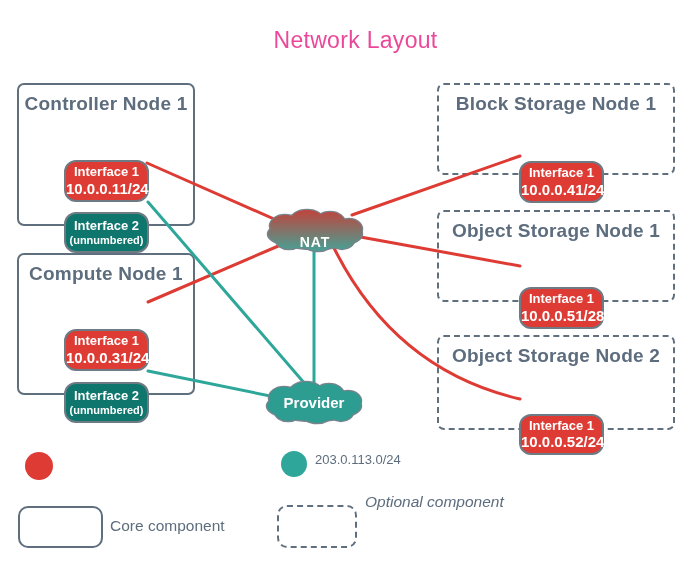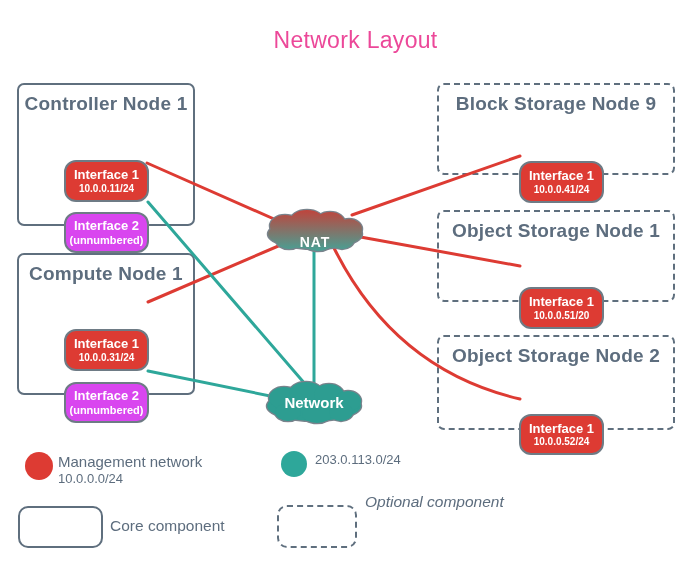--- a/index.html
+++ b/index.html
@@ -21,23 +21,23 @@
     text-align:center; margin-top:8px; font-size:19px; font-weight:bold;
     color:#5d6d7e; letter-spacing:0.2px;
   }
   .iface {
     position:absolute; z-index:3; width:85px; height:42px; border-radius:12px;
     border:2px solid #6e7b85; color:#ffffff; text-align:center;
     display:flex; flex-direction:column; justify-content:center;
     line-height:1.2; box-sizing:border-box;margin-top:36px;
   }
   .iface.management { background:#dd3b33; }
-  .iface.provider   { background:#d946ef; }
+  .iface.provider   { background:#0f766e; }
   .if-label { font-size:13px; font-weight:bold; }
-  .if-addr  { font-size:10px; font-weight:bold; }
+  .if-addr  { font-size:15px; font-weight:bold; }
   .iface.provider .if-addr { font-size:11px; }
   svg.links { position:absolute; left:0; top:0; z-index:2; pointer-events:none; }
   .cloud-label {
     position:absolute; z-index:4; color:#ffffff; font-weight:bold;
     text-align:center; width:100px;
   }
   .cloud-label.nat      { left:265px; top:234px; font-size:14px; letter-spacing:1px; }
   .cloud-label.internet { left:264px; top:394px; font-size:15px; }
   .legend-dot { position:absolute; z-index:1; border-radius:50%; }
   .legend-dot.management { left:25px; top:452px; width:28px; height:28px; background:#dd3b33; }
@@ -61,21 +61,21 @@
 
   <div class="node core" style="left:17px; top:83px; width:174px; height:139px;">
     <div class="node-title">Controller Node 1</div>
   </div>
 
   <div class="node core" style="left:17px; top:253px; width:174px; height:138px;">
     <div class="node-title">Compute Node 1</div>
   </div>
 
   <div class="node optional" style="left:437px; top:83px; width:234px; height:88px;">
-    <div class="node-title">Block Storage Node 9</div>
+    <div class="node-title">Block Storage Node 1</div>
   </div>
 
   <div class="node optional" style="left:437px; top:210px; width:234px; height:88px;">
     <div class="node-title">Object Storage Node 1</div>
   </div>
 
   <div class="node optional" style="left:437px; top:335px; width:234px; height:91px;">
     <div class="node-title">Object Storage Node 2</div>
   </div>
 
@@ -116,21 +116,21 @@
       <use href="#cloudShape" fill="url(#natGrad)"></use>
     </g>
 
     <g transform="translate(314,403)">
       <use href="#cloudShape" fill="#2d9d91" stroke="#79838c" stroke-width="2.5"></use>
       <use href="#cloudShape" fill="#2d9d91"></use>
     </g>
   </svg>
 
   <div class="cloud-label nat">NAT</div>
-  <div class="cloud-label internet">Network</div>
+  <div class="cloud-label internet">Provider</div>
 
   <div class="iface management" style="left:64px; top:124px;">
     <div class="if-label">Interface 1</div>
     <div class="if-addr">10.0.0.11/24</div>
   </div>
   <div class="iface provider" style="left:64px; top:176px; height:41px;">
     <div class="if-label">Interface 2</div>
     <div class="if-addr">(unnumbered)</div>
   </div>
 
@@ -143,33 +143,29 @@
     <div class="if-addr">(unnumbered)</div>
   </div>
 
   <div class="iface management" style="left:519px; top:125px;">
     <div class="if-label">Interface 1</div>
     <div class="if-addr">10.0.0.41/24</div>
   </div>
 
   <div class="iface management" style="left:519px; top:251px;">
     <div class="if-label">Interface 1</div>
-    <div class="if-addr">10.0.0.51/20</div>
+    <div class="if-addr">10.0.0.51/28</div>
   </div>
 
   <div class="iface management" style="left:519px; top:378px; height:41px;">
     <div class="if-label">Interface 1</div>
     <div class="if-addr">10.0.0.52/24</div>
   </div>
 
   <div class="legend-dot management"></div>
-  <div class="legend-text" style="left:58px; top:453px;">
-    <div class="legend-net-label">Management network</div>
-    <div class="legend-cidr">10.0.0.0/24</div>
-  </div>
 
   <div class="legend-dot provider"></div>
   <div class="legend-text" style="left:315px; top:451px;">
     <div class="legend-cidr">203.0.113.0/24</div>
   </div>
 
   <div class="legend-box core"></div>
   <div class="legend-box-label" style="left:110px; top:517px;">Core component</div>
 
   <div class="legend-box optional"></div>

